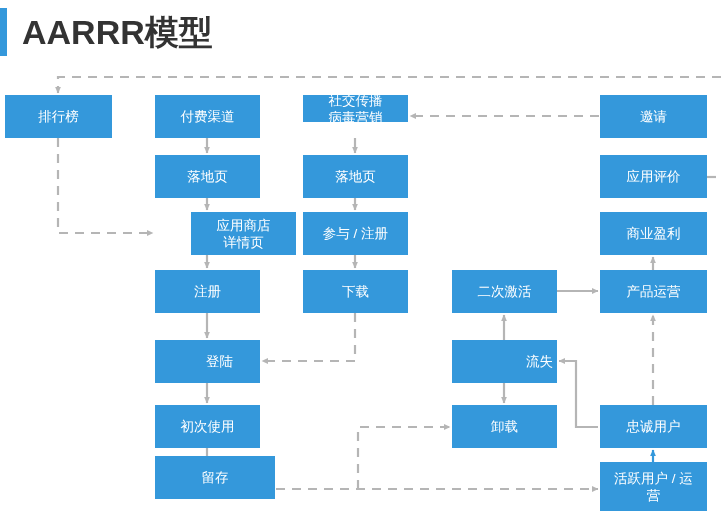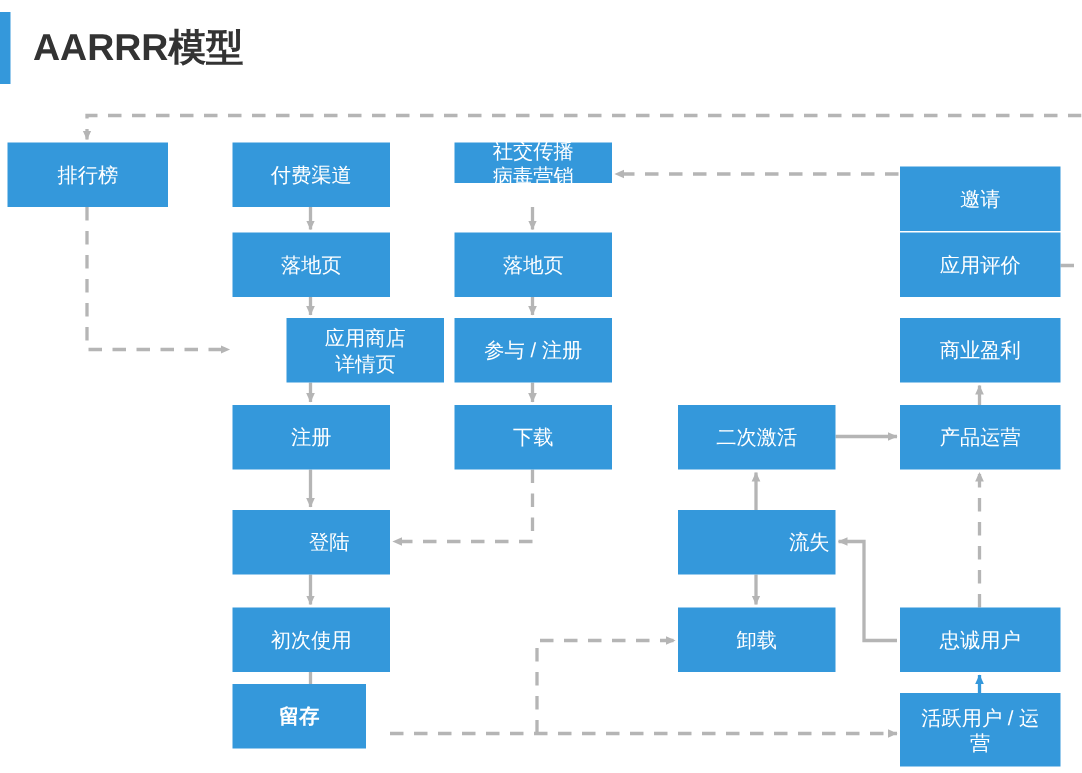--- a/index.html
+++ b/index.html
@@ -12,21 +12,21 @@
   }
   #canvas{position:relative;width:721px;height:515px;}
 
   
   .title-bar{
     position:absolute;left:0;top:8px;width:7px;height:48px;
     background:#3498db;
   }
   .title-text{
     position:absolute;left:22px;top:10px;
-    font-size:25px;font-weight:bold;color:#333333;
+    font-size:34px;font-weight:bold;color:#333333;
     letter-spacing:0px;line-height:44px;white-space:nowrap;
   }
 
   
   #links{position:absolute;left:0;top:0;width:721px;height:515px;}
 
   
   .node{
     position:absolute;
     background:#3498db;
@@ -107,21 +107,21 @@
   <div class="node" style="left:5px;top:95px;width:107px;height:43px;">
     <span>排行榜</span>
   </div>
   <div class="node" style="left:155px;top:95px;width:105px;height:43px;">
     <span>付费渠道</span>
   </div>
   <div class="node" style="left:303px;top:95px;width:105px;height:27px;">
     <span>社交传播
 病毒营销</span>
   </div>
-  <div class="node" style="left:600px;top:95px;width:107px;height:43px;margin-top:16px;">
+  <div class="node" style="left:600px;top:95px;width:107px;height:43px;">
     <span>邀请</span>
   </div>
 
   <div class="node" style="left:155px;top:155px;width:105px;height:43px;">
     <span>落地页</span>
   </div>
   <div class="node" style="left:303px;top:155px;width:105px;height:43px;">
     <span>落地页</span>
   </div>
   <div class="node" style="left:600px;top:155px;width:107px;height:43px;">
@@ -162,21 +162,21 @@
   <div class="node" style="left:155px;top:405px;width:105px;height:43px;text-align:center;">
     <span>初次使用</span>
   </div>
   <div class="node" style="left:452px;top:405px;width:105px;height:43px;">
     <span>卸载</span>
   </div>
   <div class="node" style="left:600px;top:405px;width:107px;height:43px;">
     <span>忠诚用户</span>
   </div>
 
-  <div class="node" style="left:155px;top:456px;width:89px;height:43px;font-weight:bold;">
+  <div class="node" style="left:155px;top:456px;width:120px;height:43px;">
     <span>留存</span>
   </div>
   <div class="node" style="left:600px;top:462px;width:107px;height:49px;">
     <span>活跃用户 / 运
 营</span>
   </div>
 
 </div>
 
 </body></html>

